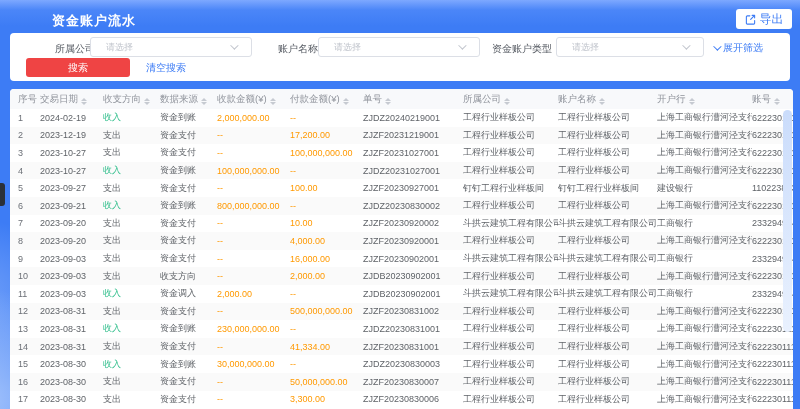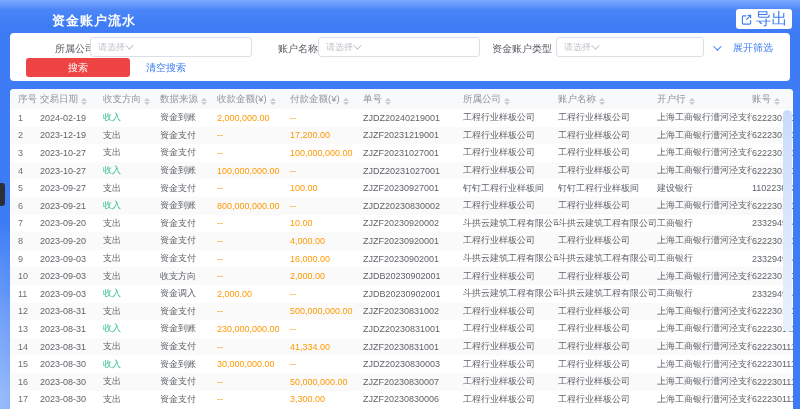--- a/index.html
+++ b/index.html
@@ -7,30 +7,30 @@
   body {
     position:relative;
     font-family:"Liberation Sans", sans-serif;
     background:
       radial-gradient(220px 160px at -30px 400px, rgba(210,228,255,.75), rgba(210,228,255,0) 70%),
       radial-gradient(160px 120px at -40px 300px, rgba(190,214,255,.45), rgba(190,214,255,0) 70%),
       linear-gradient(180deg,#7da8ff 0px,#4b86f8 10px,#3d7cf5 26px,#3d7cf5 100%);
   }
   .page-title { position:absolute; left:32px; top:12px; font-size:13px; font-weight:bold; color:#fff; letter-spacing:1px;margin-left:20px; }
   .export-btn { position:absolute; left:736px; top:9px; width:56px; height:20px; background:#fff; border:none; border-radius:3px;
-    color:#3d7cf5; font-size:16px; display:flex; align-items:center; justify-content:center; gap:4px; cursor:pointer; font-family:inherit; }
+    color:#3d7cf5; font-size:12px; display:flex; align-items:center; justify-content:center; gap:4px; cursor:pointer; font-family:inherit; }
 
   
   .filter-card { position:absolute; left:10px; top:33px; width:780px; height:48px; background:#fff; border-radius:4px; }
   .f-label { position:absolute; font-size:10px; color:#555a62; top:9px; }
   .f-select { position:absolute; top:4px; height:20px; background:#fff; border:1px solid #dcdfe6; border-radius:3px;
-    display:flex; align-items:center; padding:0 7px; cursor:pointer; }
+    display:flex; align-items:center; justify-content:space-between; padding:0 15px; cursor:pointer; }
   .f-select .ph { font-size:9px; color:#c0c4cc; }
   .chev { width:6px; height:6px; border-right:1.4px solid #c0c4cc; border-bottom:1.4px solid #c0c4cc; transform:rotate(45deg) translateY(-2px); }
-  .expand-link { position:absolute; left:703px; top:8px; display:flex; align-items:center; gap:14px; color:#3d7cf5; font-size:10px; cursor:pointer; }
+  .expand-link { position:absolute; left:703px; top:8px; display:flex; align-items:center; gap:4px; color:#3d7cf5; font-size:10px; cursor:pointer; }
   .expand-link .chev-b { width:6px; height:6px; border-right:1.4px solid #3d7cf5; border-bottom:1.4px solid #3d7cf5; transform:rotate(45deg) translateY(-2px); }
   .search-btn { position:absolute; left:16px; top:25px; width:104px; height:19px; background:#ef4444; color:#fff; border:none; border-radius:3px; font-size:10px; cursor:pointer; font-family:inherit; }
   .clear-btn { position:absolute; left:128px; top:25px; height:19px; padding:0 8px; background:transparent; color:#3d7cf5; border:none; font-size:10px; cursor:pointer; font-family:inherit;text-align:right; }
 
   
   .table-panel { position:absolute; left:10px; top:89px; width:783px; height:320px; background:#fff; border-radius:4px 4px 0 0; overflow:hidden; }
   table { border-collapse:collapse; table-layout:fixed; width:832px; }
   thead tr { height:20px; background:#f8f9fb; }
   th { font-size:9.5px; font-weight:normal; color:#8f939b; text-align:left; padding:0 2px 0 0; white-space:nowrap; overflow:hidden; }
   tbody tr { height:17.6px; }

